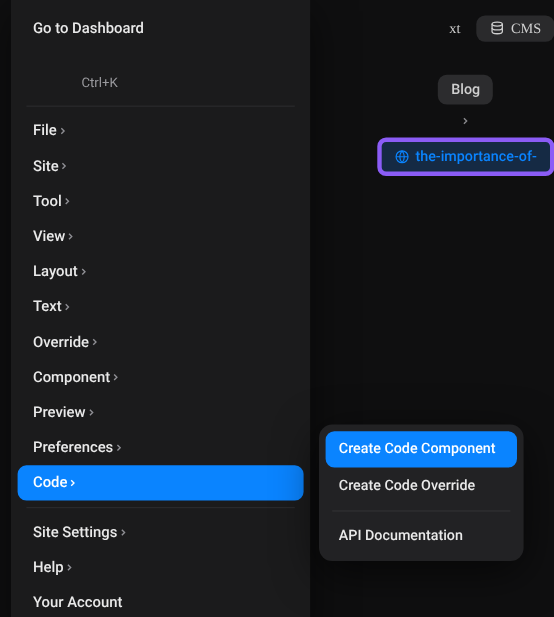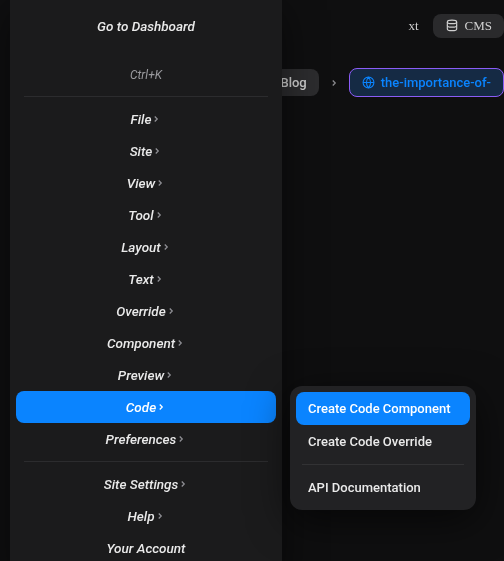--- a/index.html
+++ b/index.html
@@ -37,33 +37,34 @@
     font-size: 13px;
     font-weight: 500;
   }
   .breadcrumb-row {
     position: absolute;
     top: 68px;
     right: 0;
     display: flex;
     align-items: center;
     gap: 10px;
+    flex-direction: column;
   }
   .crumb {
     background: #2c2c2e;
     padding: 6px 12px;
     border-radius: 8px;
     font-size: 13px;
     font-weight: 500;
     color: #d0d0d0;
   }
   .crumb.active {
     background: #152a44;
     color: #0a84ff;
-    border: 1px solid #8b5cf6;
+    border: 4px solid #8b5cf6;
     display: flex;
     align-items: center;
     gap: 6px;
   }
   .crumb-sep {
     color: #8a8a8e;
     font-size: 12px;
   }
   .menu-panel {
     position: absolute;
@@ -71,33 +72,33 @@
     left: 10px;
     width: 272px;
     background: #1b1b1c;
     border-radius: 0 0 14px 14px;
     padding: 10px 6px 14px 6px;
     box-shadow: 0 10px 40px rgba(0,0,0,0.5);
   }
   .menu-item {
     display: flex;
     align-items: center;
-    justify-content: center;
+    justify-content: flex-start;
     padding: 8px 14px;
     border-radius: 8px;
     font-size: 13.5px;
     font-weight: 500;
     color: #eaeaea;
     cursor: default;
-    font-style: italic;
   }
   .shortcut {
     color: #9a9a9e;
     font-size: 12px;
     font-weight: 400;
+    margin-left: 44px;
   }
   .menu-sep {
     height: 1px;
     background: #2c2c2e;
     margin: 6px 8px;
   }
   .chev {
     color: #8f8f94;
     display: flex;
   }
@@ -189,36 +190,36 @@
   </div>
   <div class="menu-item">
     <span>Site</span>
     <span class="chev">
         <svg width="10" height="10" viewBox="0 0 24 24" fill="none" stroke="currentColor" stroke-width="3">
           <path d="M9 18l6-6-6-6"></path>
         </svg>
       </span>
   </div>
   <div class="menu-item">
+    <span>Tool</span>
+    <span class="chev">
+        <svg width="10" height="10" viewBox="0 0 24 24" fill="none" stroke="currentColor" stroke-width="3">
+          <path d="M9 18l6-6-6-6"></path>
+        </svg>
+      </span>
+  </div>
+  <div class="menu-item">
     <span>View</span>
     <span class="chev">
         <svg width="10" height="10" viewBox="0 0 24 24" fill="none" stroke="currentColor" stroke-width="3">
           <path d="M9 18l6-6-6-6"></path>
         </svg>
       </span>
   </div>
   <div class="menu-item">
-    <span>Tool</span>
-    <span class="chev">
-        <svg width="10" height="10" viewBox="0 0 24 24" fill="none" stroke="currentColor" stroke-width="3">
-          <path d="M9 18l6-6-6-6"></path>
-        </svg>
-      </span>
-  </div>
-  <div class="menu-item">
     <span>Layout</span>
     <span class="chev">
         <svg width="10" height="10" viewBox="0 0 24 24" fill="none" stroke="currentColor" stroke-width="3">
           <path d="M9 18l6-6-6-6"></path>
         </svg>
       </span>
   </div>
   <div class="menu-item">
     <span>Text</span>
     <span class="chev">
@@ -238,36 +239,36 @@
   <div class="menu-item">
     <span>Component</span>
     <span class="chev">
         <svg width="10" height="10" viewBox="0 0 24 24" fill="none" stroke="currentColor" stroke-width="3">
           <path d="M9 18l6-6-6-6"></path>
         </svg>
       </span>
   </div>
   <div class="menu-item">
     <span>Preview</span>
+    <span class="chev">
+        <svg width="10" height="10" viewBox="0 0 24 24" fill="none" stroke="currentColor" stroke-width="3">
+          <path d="M9 18l6-6-6-6"></path>
+        </svg>
+      </span>
+  </div>
+  <div class="menu-item">
+    <span>Preferences</span>
     <span class="chev">
         <svg width="10" height="10" viewBox="0 0 24 24" fill="none" stroke="currentColor" stroke-width="3">
           <path d="M9 18l6-6-6-6"></path>
         </svg>
       </span>
   </div>
   <div class="menu-item active">
     <span>Code</span>
-    <span class="chev">
-        <svg width="10" height="10" viewBox="0 0 24 24" fill="none" stroke="currentColor" stroke-width="3">
-          <path d="M9 18l6-6-6-6"></path>
-        </svg>
-      </span>
-  </div>
-  <div class="menu-item">
-    <span>Preferences</span>
     <span class="chev">
         <svg width="10" height="10" viewBox="0 0 24 24" fill="none" stroke="currentColor" stroke-width="3">
           <path d="M9 18l6-6-6-6"></path>
         </svg>
       </span>
   </div>
 
   <div class="menu-sep"></div>
 
   <div class="menu-item">

